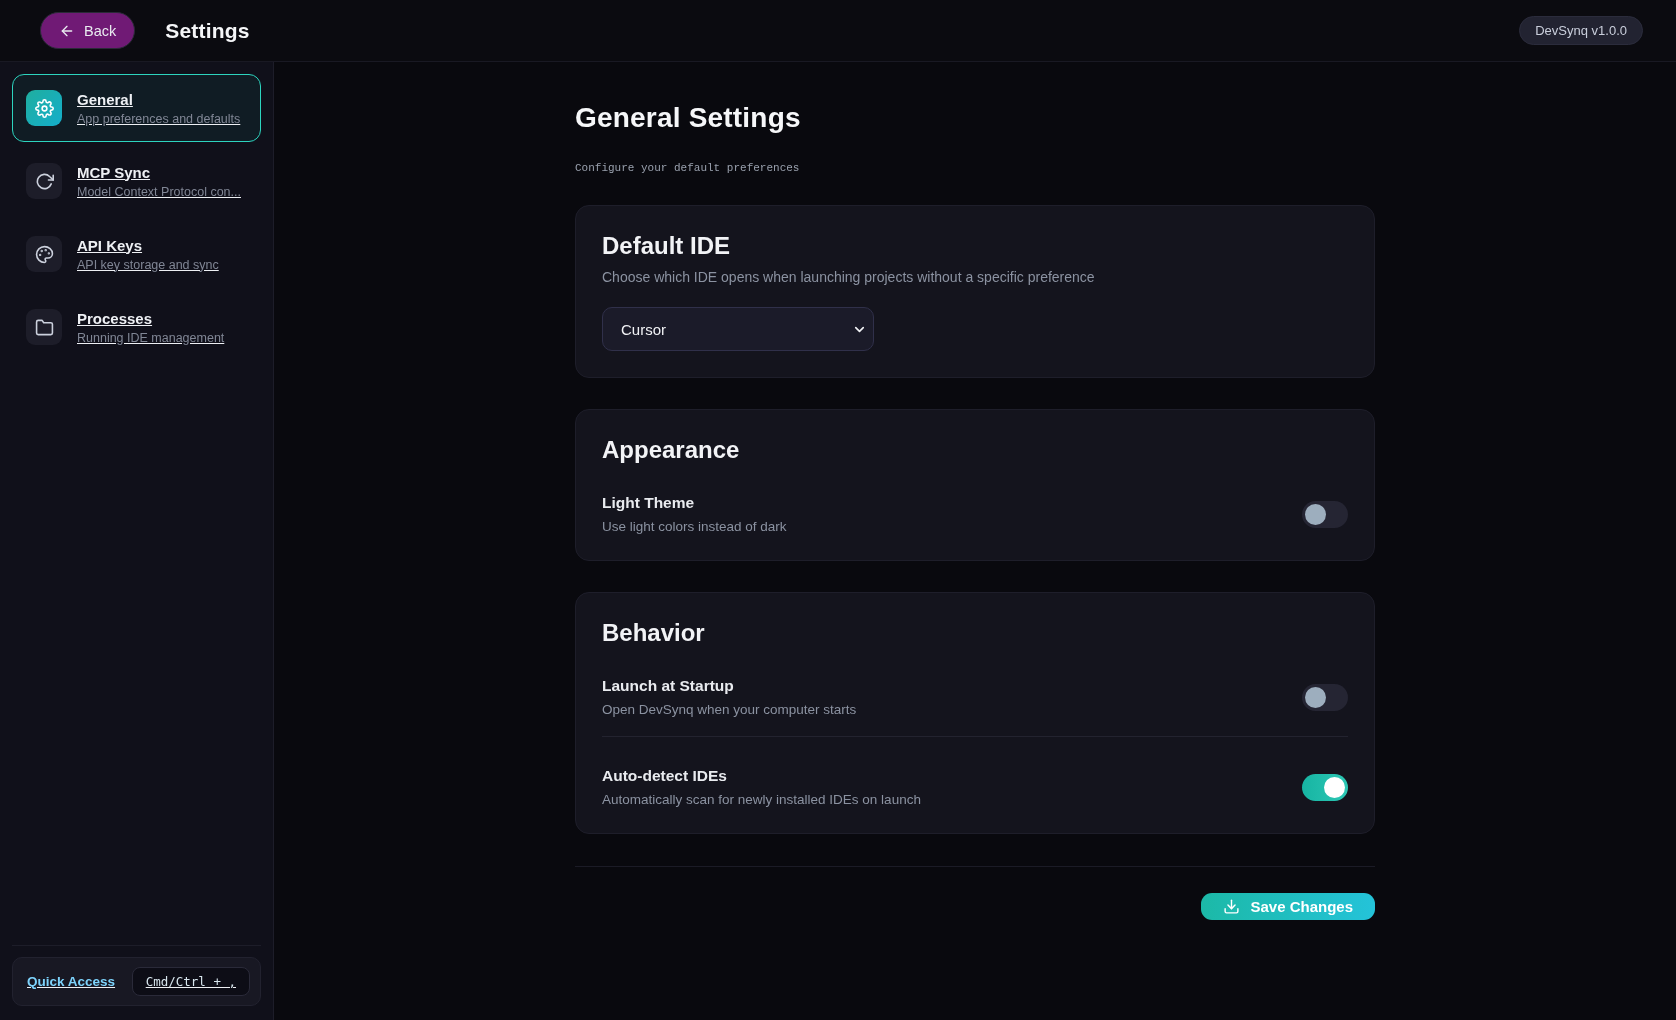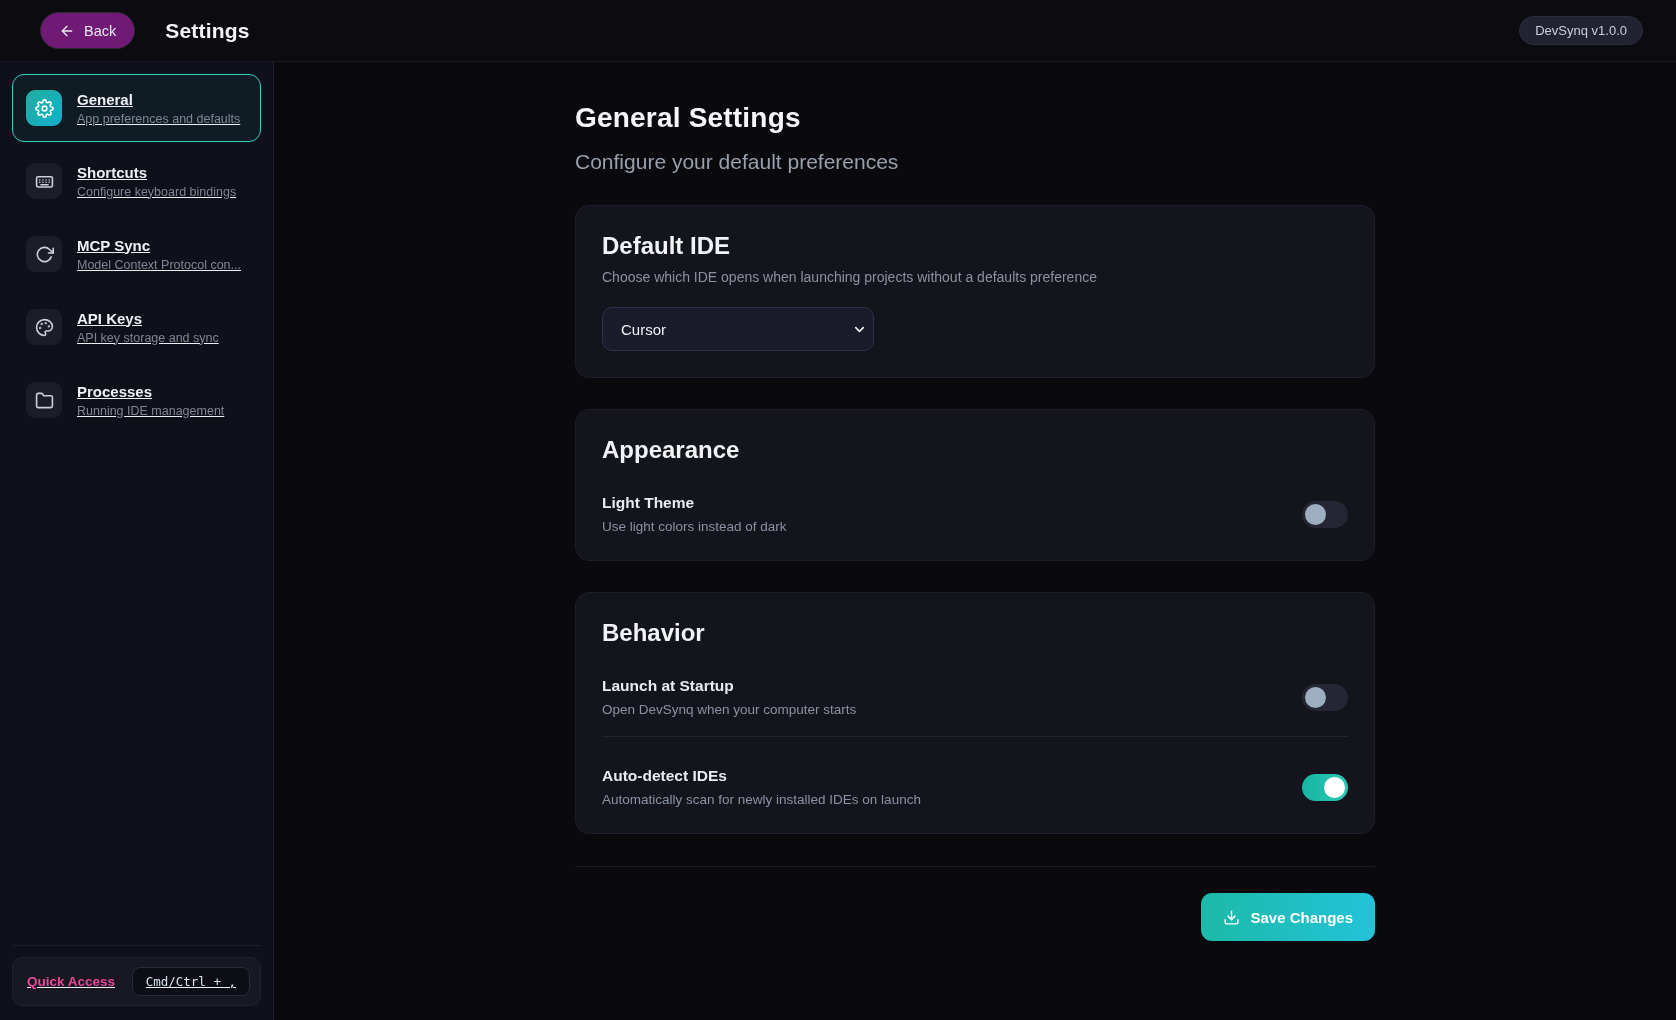--- a/index.html
+++ b/index.html
@@ -62,33 +62,33 @@
   .nav-text { min-width:0; }
   .nav-label { font-size:15px; font-weight:600; color:#eef0f4; }
   .nav-desc { font-size:12.5px; color:#80869505; color:#808695; margin-top:4px; white-space:nowrap; }
 
   .sidebar-footer { margin-top:auto; border-top:1px solid #1d1d29; padding-top:11px; }
   .quick-access {
     background:#181823; border:1px solid #22222f; border-radius:10px;
     display:flex; align-items:center; justify-content:space-between;
     padding:9px 10px 9px 14px;
   }
-  .qa-label { font-size:13.5px; font-weight:700; color:#ec4899; }
+  .qa-label { font-size:13.5px; font-weight:700; color:#7dd3fc; }
   .qa-kbd {
     font-family:"DejaVu Sans Mono", "Liberation Mono", monospace;
     font-size:12.5px; color:#d7e5ed;
     background:#0d0d16; border:1px solid #2a2a39;
     border-radius:8px; padding:6px 13px;
   }
 
   
   .main { flex:1; display:flex; justify-content:center; overflow:hidden; }
   .content { width:800px; padding-top:40px; }
   .page-title { font-size:28px; font-weight:700; color:#f6f7f9; letter-spacing:.2px; }
-  .page-subtitle { margin-top:16px; font-size:21px; color:#99a0ad; }
+  .page-subtitle { margin-top:28px; font-size:11px; color:#99a0ad;font-family:Liberation Mono, monospace; }
 
   .card {
     background:#14141d; border:1px solid #1e1e2a; border-radius:14px;
     padding:26px; margin-top:31px;
   }
   .card-title { font-size:24px; font-weight:700; color:#f2f3f6; }
   .card-desc { margin-top:9px; font-size:14px; color:#8b92a1; }
 
   .select {
     margin-top:22px; width:272px; height:44px;
@@ -110,21 +110,21 @@
     position:absolute; top:3px; left:3px; width:21px; height:21px;
     border-radius:50%; background:#9daebe;
   }
   .toggle.on { background:linear-gradient(90deg,#17b5a3,#2cc7b4); }
   .toggle.on .knob { left:22px; background:#ffffff; }
 
   .bottom-divider { border-top:1px solid #1b1b26; margin-top:32px; }
   .actions { display:flex; justify-content:flex-end; margin-top:26px; }
   .save-btn {
     display:flex; align-items:center; gap:10px;
-    height:48px; padding:0 22px; border-radius:11px;
+    height:27px; padding:0 22px; border-radius:11px;
     background:linear-gradient(90deg,#1cb9a7 0%,#24c3d9 100%);
     color:#ffffff; font-size:15px; font-weight:600; cursor:pointer;
     border:none;
   }
 </style>
 </head>
 <body>
 
 <header class="topbar">
   <button class="back-btn">
@@ -150,32 +150,20 @@
             <circle cx="12" cy="12" r="3"></circle>
             <path d="M19.4 15a1.65 1.65 0 0 0 .33 1.82l.06.06a2 2 0 0 1 0 2.83 2 2 0 0 1-2.83 0l-.06-.06a1.65 1.65 0 0 0-1.82-.33 1.65 1.65 0 0 0-1 1.51V21a2 2 0 0 1-2 2 2 2 0 0 1-2-2v-.09A1.65 1.65 0 0 0 9 19.4a1.65 1.65 0 0 0-1.82.33l-.06.06a2 2 0 0 1-2.83 0 2 2 0 0 1 0-2.83l.06-.06a1.65 1.65 0 0 0 .33-1.82 1.65 1.65 0 0 0-1.51-1H3a2 2 0 0 1-2-2 2 2 0 0 1 2-2h.09A1.65 1.65 0 0 0 4.6 9a1.65 1.65 0 0 0-.33-1.82l-.06-.06a2 2 0 0 1 0-2.83 2 2 0 0 1 2.83 0l.06.06a1.65 1.65 0 0 0 1.82.33H9a1.65 1.65 0 0 0 1-1.51V3a2 2 0 0 1 2-2 2 2 0 0 1 2 2v.09a1.65 1.65 0 0 0 1 1.51 1.65 1.65 0 0 0 1.82-.33l.06-.06a2 2 0 0 1 2.83 0 2 2 0 0 1 0 2.83l-.06.06a1.65 1.65 0 0 0-.33 1.82V9a1.65 1.65 0 0 0 1.51 1H21a2 2 0 0 1 2 2 2 2 0 0 1-2 2h-.09a1.65 1.65 0 0 0-1.51 1z"></path>
           </svg>
       </span>
       <span class="nav-text">
         <div class="nav-label">General</div>
         <div class="nav-desc">App preferences and defaults</div>
       </span>
     </div>
 
-    <div class="nav-item">
-      <span class="nav-icon">
-        <svg width="19" height="19" viewBox="0 0 24 24" fill="none" stroke="currentColor" stroke-width="2" stroke-linecap="round" stroke-linejoin="round">
-            <rect x="2" y="6" width="20" height="13" rx="2"></rect>
-            <path d="M6 10h.01M10 10h.01M14 10h.01M18 10h.01M6 13h.01M10 13h.01M14 13h.01M18 13h.01M7.5 16h9"></path>
-          </svg>
-      </span>
-      <span class="nav-text">
-        <div class="nav-label">Shortcuts</div>
-        <div class="nav-desc">Configure keyboard bindings</div>
-      </span>
-    </div>
 
     <div class="nav-item">
       <span class="nav-icon">
         <svg width="19" height="19" viewBox="0 0 24 24" fill="none" stroke="currentColor" stroke-width="2" stroke-linecap="round" stroke-linejoin="round">
             <polyline points="23 4 23 10 17 10"></polyline>
             <path d="M20.49 15a9 9 0 1 1-2.12-9.36L23 10"></path>
           </svg>
       </span>
       <span class="nav-text">
         <div class="nav-label">MCP Sync</div>
@@ -220,21 +208,21 @@
   </nav>
 
   <main class="main">
     <div class="content">
 
       <h1 class="page-title">General Settings</h1>
       <div class="page-subtitle">Configure your default preferences</div>
 
       <section class="card">
         <div class="card-title">Default IDE</div>
-        <div class="card-desc">Choose which IDE opens when launching projects without a defaults preference</div>
+        <div class="card-desc">Choose which IDE opens when launching projects without a specific preference</div>
         <div class="select">
           <span>Cursor</span>
           <span>
             <svg width="15" height="15" viewBox="0 0 24 24" fill="none" stroke="currentColor" stroke-width="2.6" stroke-linecap="round" stroke-linejoin="round">
                 <polyline points="6 9 12 15 18 9"></polyline>
               </svg>
           </span>
         </div>
       </section>
 

